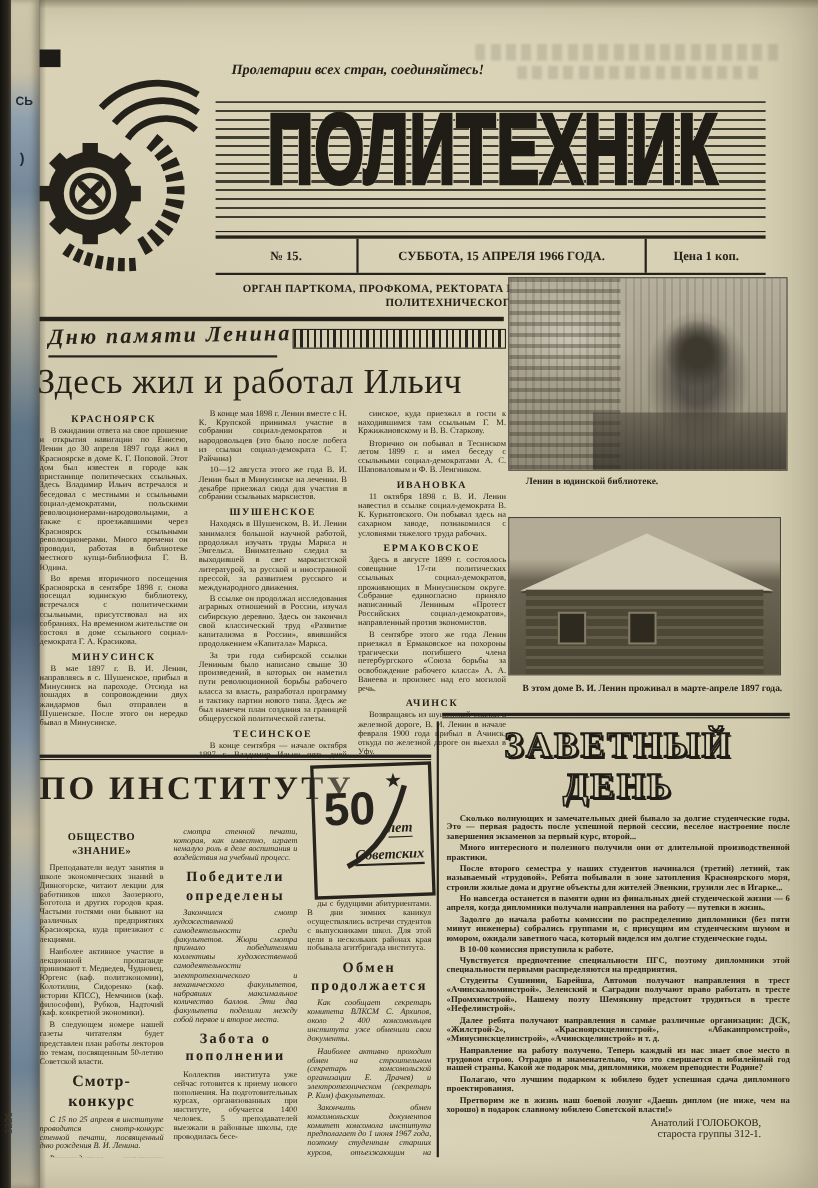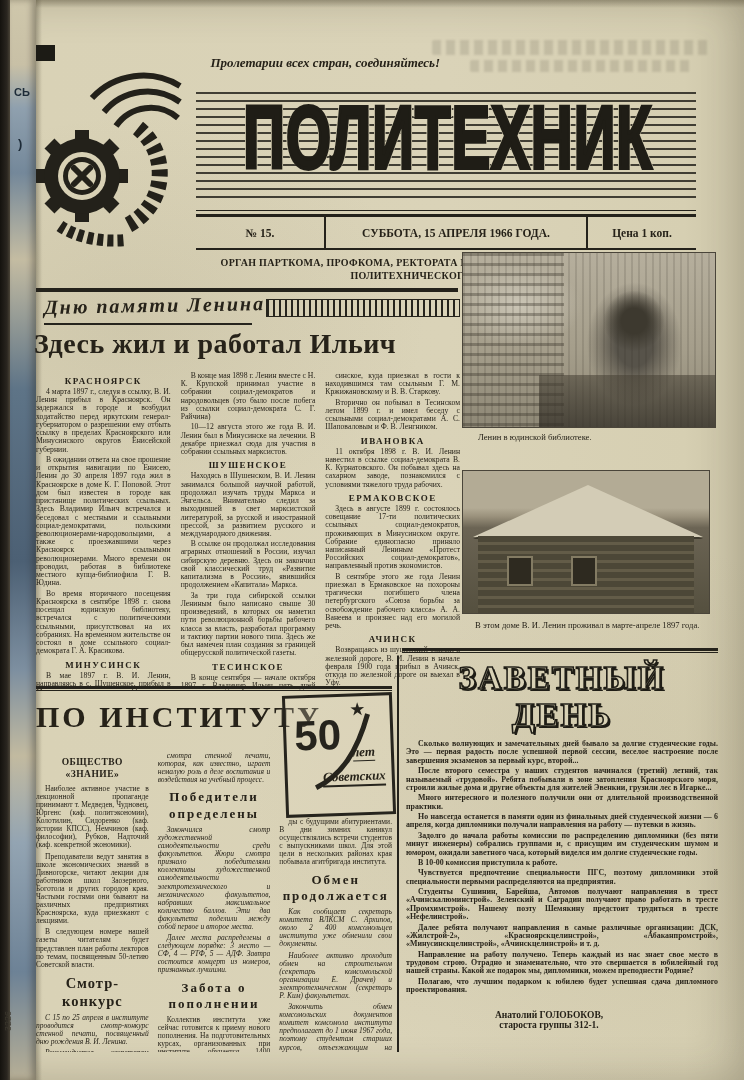--- a/index.html
+++ b/index.html
@@ -30,49 +30,49 @@
   .cell{display:flex;align-items:center;justify-content:center;}
   .cell.issue{width:128px;border-right:2px solid #24221b;}
   .cell.date{flex:1;border-right:2px solid #24221b;}
   .cell.price{width:108px;}
   .subtitle{left:196px;top:256px;width:500px;text-align:center;font-weight:bold;font-size:10px;line-height:1.3;letter-spacing:.3px;}
   .rule-heavy{left:36px;top:288px;width:422px;height:4px;background:#24221b;}
   
   .kicker-text{left:44px;top:294px;font-style:italic;font-size:20px;font-weight:bold;letter-spacing:2px;transform:rotate(-1deg);}
   .kicker-hatch{left:266px;top:299px;width:192px;height:16px;background:repeating-linear-gradient(90deg,#26241d 0 2px,transparent 2px 6px);border:1px solid #26241d;}
   .kicker-rule{left:44px;top:323px;width:208px;height:2px;background:#26241d;}
-  .headline{left:34px;top:328px;width:428px;margin:0;font-size:28px;font-weight:bold;letter-spacing:.5px;white-space:nowrap;}
+  .headline{left:34px;top:328px;width:428px;margin:0;font-size:32px;font-weight:normal;letter-spacing:.5px;white-space:nowrap;}
   
   .art-cols{left:36px;top:372px;width:424px;height:318px;display:flex;gap:10px;overflow:hidden;}
   .col{flex:1;}
   p.art{margin:0 0 2px;font-size:7.7px;line-height:1.07;text-align:justify;text-indent:10px;}
   .subhead{margin:4px 0 2px;text-align:center;font-size:9px;font-weight:bold;letter-spacing:1.5px;}
   
   .photo{position:absolute;margin:0;border:1px solid #4a453a;box-sizing:border-box;overflow:hidden;}
   .photo1{left:462px;top:252px;width:254px;height:176px;
     background:
       repeating-linear-gradient(90deg,rgba(45,40,32,.14) 0 2px,transparent 2px 7px),
       radial-gradient(70px 90px at 68% 52%,#57534a 0 26%,rgba(90,85,75,.55) 45%,transparent 68%),
       radial-gradient(90px 60px at 22% 30%,rgba(210,205,190,.8),transparent 70%),
       linear-gradient(180deg,#b6af9d 0,#a59e8b 55%,#8e8876 100%);}
   .photo1 .shelf{position:absolute;left:0;top:0;width:40%;height:100%;background:repeating-linear-gradient(180deg,rgba(50,45,35,.35) 0 3px,transparent 3px 10px);}
   .photo1 .figure{position:absolute;left:56%;top:22%;width:60px;height:60px;background:radial-gradient(#3d392f 30%,transparent 72%);}
   .photo1 .desk{position:absolute;left:30%;bottom:0;width:70%;height:30%;background:linear-gradient(180deg,rgba(70,64,52,.55),rgba(50,46,38,.75));}
   .photo2{left:462px;top:470px;width:248px;height:144px;background:linear-gradient(180deg,#b3ab95 0 26%,#9a917c 32%,#6b6454 40%,#55503f 100%);}
   .photo2 .roof{position:absolute;left:4%;top:10%;width:0;height:0;border-left:115px solid transparent;border-right:115px solid transparent;border-bottom:52px solid #d3ccb6;filter:drop-shadow(0 2px 0 #3e3a2e);}
   .photo2 .wall{position:absolute;left:6%;top:46%;width:88%;height:54%;background:repeating-linear-gradient(180deg,#4c4737 0 6px,#635c48 6px 9px);}
   .photo2 .win{position:absolute;width:22px;height:26px;background:#2e2a20;border:2px solid #837b63;}
-  .caption{position:absolute;font-size:8.6px;font-weight:normal;line-height:1.25;text-align:left;}
+  .caption{position:absolute;font-size:8.6px;font-weight:bold;line-height:1.25;text-align:left;}
   
   .ruledouble{border-top:3px solid #24221b;border-bottom:1px solid #24221b;height:5px;box-sizing:border-box;}
   .vrule{left:397px;top:656px;width:2px;height:396px;background:#24221b;}
   .zav{left:406px;top:660px;width:312px;}
   .zav-title{margin:0 0 6px;text-align:center;font-size:33px;font-weight:bold;letter-spacing:2px;color:#d8d1b5;-webkit-text-stroke:1.6px #1f1d16;text-shadow:2px 2px 0 #1f1d16;}
   p.zp{margin:0 0 2px;font-size:7.9px;font-weight:bold;line-height:1.06;text-align:justify;text-indent:12px;color:#2a261c;}
-  .zav-sig{margin-top:15px;text-align:center;font-size:9.5px;font-weight:bold;padding-right:26px;}
+  .zav-sig{margin-top:4px;text-align:right;font-size:9.5px;font-weight:normal;padding-right:26px;}
   
   .inst-title{left:36px;top:700px;margin:0;font-size:30px;font-weight:bold;letter-spacing:3px;white-space:nowrap;}
   .badge{left:284px;top:694px;width:104px;height:116px;border:3px solid #26241d;transform:rotate(-2deg);background:rgba(230,224,200,.25);}
   .badge-num{position:absolute;left:8px;top:14px;font-family:"Liberation Sans",sans-serif;font-weight:bold;font-size:42px;color:#26241d;}
   .badge-star{position:absolute;right:24px;top:2px;font-size:18px;color:#26241d;}
   .badge-let{position:absolute;right:16px;top:48px;font-style:italic;font-weight:bold;font-size:13px;border-bottom:1px solid #26241d;}
   .badge-sov{position:absolute;right:6px;top:72px;font-style:italic;font-weight:bold;font-size:13px;border-bottom:2px solid #26241d;}
   .inst-cols{left:36px;top:752px;width:356px;height:300px;display:flex;gap:9px;overflow:hidden;}
   .icol{flex:1;}
   .icol .pad{height:66px;}
@@ -146,21 +146,20 @@
   <div class="abs rule-heavy"></div>
 
   <div class="abs kicker-text">Дню памяти Ленина</div>
   <div class="abs kicker-hatch"></div>
   <div class="abs kicker-rule"></div>
   <h1 class="abs headline">Здесь жил и работал Ильич</h1>
 
   <div class="abs art-cols">
     <div class="col">
       <h4 class="subhead">КРАСНОЯРСК</h4>
-      <p class="art">4 марта 1897 г., следуя в ссылку, В. И. Ленин прибыл в Красноярск. Он задержался в городе и возбудил ходатайство перед иркутским генерал-губернатором о разрешении ему отбыть ссылку в пределах Красноярского или Минусинского округов Енисейской губернии.</p>
       <p class="art">В ожидании ответа на свое прошение и открытия навигации по Енисею, Ленин до 30 апреля 1897 года жил в Красноярске в доме К. Г. Поповой. Этот дом был известен в городе как пристанище политических ссыльных. Здесь Владимир Ильич встречался и беседовал с местными и ссыльными социал-демократами, польскими революционерами-народовольцами, а также с проезжавшими через Красноярск ссыльными революционерами. Много времени он проводил, работая в библиотеке местного купца-библиофила Г. В. Юдина.</p>
       <p class="art">Во время вторичного посещения Красноярска в сентябре 1898 г. снова посещал юдинскую библиотеку, встречался с политическими ссыльными, присутствовал на их собраниях. На временном жительстве он состоял в доме ссыльного социал-демократа Г. А. Красикова.</p>
       <h4 class="subhead">МИНУСИНСК</h4>
       <p class="art">В мае 1897 г. В. И. Ленин, направляясь в с. Шушенское, прибыл в Минусинск на пароходе. Отсюда на лошадях в сопровождении двух жандармов был отправлен в Шушенское. После этого он нередко бывал в Минусинске.</p>
     </div>
     <div class="col">
       <p class="art">В конце мая 1898 г. Ленин вместе с Н. К. Крупской принимал участие в собрании социал-демократов и народовольцев (это было после побега из ссылки социал-демократа С. Г. Райчина)</p>
       <p class="art">10—12 августа этого же года В. И. Ленин был в Минусинске на лечении. В декабре приезжал сюда для участия в собрании ссыльных марксистов.</p>
       <h4 class="subhead">ШУШЕНСКОЕ</h4>
       <p class="art">Находясь в Шушенском, В. И. Ленин занимался большой научной работой, продолжал изучать труды Маркса и Энгельса. Внимательно следил за выходившей в свет марксистской литературой, за русской и иностранной прессой, за развитием русского и международного движения.</p>
@@ -198,30 +197,31 @@
   </figure>
   <div class="abs caption" style="left:475px;top:620px;width:258px;">В этом доме В. И. Ленин проживал в марте-апреле 1897 года.</div>
 
   <div class="abs ruledouble" style="left:402px;top:648px;width:316px;"></div>
   <div class="abs ruledouble" style="left:36px;top:686px;width:356px;"></div>
   <div class="abs vrule"></div>
 
   <section class="abs zav">
     <h2 class="zav-title">ЗАВЕТНЫЙ ДЕНЬ</h2>
     <p class="zp">Сколько волнующих и замечательных дней бывало за долгие студенческие годы. Это — первая радость после успешной первой сессии, веселое настроение после завершения экзаменов за первый курс, второй...</p>
+    <p class="zp">Много интересного и полезного получили они от длительной производственной практики.</p>
     <p class="zp">После второго семестра у наших студентов начинался (третий) летний, так называемый «трудовой». Ребята побывали в зоне затопления Красноярского моря, строили жилые дома и другие объекты для жителей Эвенкии, грузили лес в Игарке...</p>
-    <p class="zp">Много интересного и полезного получили они от длительной производственной практики.</p>
     <p class="zp">Но навсегда останется в памяти один из финальных дней студенческой жизни — 6 апреля, когда дипломники получали направления на работу — путевки в жизнь.</p>
     <p class="zp">Задолго до начала работы комиссии по распределению дипломники (без пяти минут инженеры) собрались группами и, с присущим им студенческим шумом и юмором, ожидали заветного часа, который виделся им долгие студенческие годы.</p>
     <p class="zp">В 10-00 комиссия приступила к работе.</p>
     <p class="zp">Чувствуется предпочтение специальности ПГС, поэтому дипломники этой специальности первыми распределяются на предприятия.</p>
     <p class="zp">Студенты Сушинин, Барейша, Автомов получают направления в трест «Ачинскалюминстрой». Зеленский и Саградин получают право работать в тресте «Промхимстрой». Нашему поэту Шемякину предстоит трудиться в тресте «Нефелинстрой».</p>
     <p class="zp">Далее ребята получают направления в самые различные организации: ДСК, «Жилстрой-2», «Красноярскцелинстрой», «Абаканпромстрой», «Минусинскцелинстрой», «Ачинскцелинстрой» и т. д.</p>
     <p class="zp">Направление на работу получено. Теперь каждый из нас знает свое место в трудовом строю. Отрадно и знаменательно, что это свершается в юбилейный год нашей страны. Какой же подарок мы, дипломники, можем преподнести Родине?</p>
     <p class="zp">Полагаю, что лучшим подарком к юбилею будет успешная сдача дипломного проектирования.</p>
+    <p class="zp">Претворим же в жизнь наш боевой лозунг «Даешь диплом (не ниже, чем на хорошо) в подарок славному юбилею Советской власти!»</p>
     <div class="zav-sig">
       <div>Анатолий ГОЛОБОКОВ,</div>
       <div>староста группы 312-1.</div>
     </div>
   </section>
 
   <h2 class="abs inst-title">ПО ИНСТИТУТУ</h2>
 
   <div class="abs badge">
     <span class="badge-num">50</span>
@@ -229,32 +229,31 @@
     <svg style="position:absolute;left:26px;top:16px;" width="62" height="80" viewBox="0 0 62 80">
       <path d="M56 2 C 44 40, 28 62, 2 74" fill="none" stroke="#26241d" stroke-width="5"></path>
     </svg>
     <span class="badge-let">лет</span>
     <span class="badge-sov">Советских</span>
   </div>
 
   <div class="abs inst-cols">
     <div class="icol">
       <h4 class="ihead caps">ОБЩЕСТВО  «ЗНАНИЕ»</h4>
+      <p class="ip">Преподаватели ведут занятия в школе экономических знаний в Дивногорске, читают лекции для работников школ Заозерного, Боготола и других городов края. Частыми гостями они бывают на различных предприятиях Красноярска, куда приезжают с лекциями.</p>
       <p class="ip">Наиболее активное участие в лекционной пропаганде принимают т. Медведев, Чудновец, Юргенс (каф. политэкономии), Колотилин, Сидоренко (каф. истории КПСС), Немчинов (каф. философии), Рубков, Надточий (каф. конкретной экономики).</p>
-      <p class="ip">Преподаватели ведут занятия в школе экономических знаний в Дивногорске, читают лекции для работников школ Заозерного, Боготола и других городов края. Частыми гостями они бывают на различных предприятиях Красноярска, куда приезжают с лекциями.</p>
       <p class="ip">В следующем номере нашей газеты читателям будет представлен план работы лекторов по темам, посвященным 50-летию Советской власти.</p>
       <h4 class="ihead big">Смотр-конкурс</h4>
       <p class="ip it">С 15 по 25 апреля в институте проводится смотр-конкурс стенной печати, посвященный дню рождения В. И. Ленина.</p>
       <p class="ip it">Рекомендуется секретарям партбюро факультетов взять под контроль подготовку и проведение</p>
     </div>
     <div class="icol">
       <p class="ip it">смотра стенной печати, которая, как известно, играет немалую роль в деле воспитания и воздействия на учебный процесс.</p>
       <h4 class="ihead">Победители определены</h4>
       <p class="ip it">Закончился смотр художественной самодеятельности среди факультетов. Жюри смотра признало победителями коллективы художественной самодеятельности электротехнического и механического факультетов, набравших максимальное количество баллов. Эти два факультета поделили между собой первое и второе места.</p>
-      <p class="ip it">Далее места распределены в следующем порядке: 3 место — СФ, 4 — РТФ, 5 — АДФ. Завтра состоится концерт из номеров, признанных лучшими.</p>
       <h4 class="ihead">Забота о пополнении</h4>
       <p class="ip">Коллектив института уже сейчас готовится к приему нового пополнения. На подготовительных курсах, организованных при институте, обучается 1400 человек. 5 преподавателей выезжали в районные школы, где проводилась бесе-</p>
     </div>
     <div class="icol">
       <div class="pad"></div>
       <p class="ip">ды с будущими абитуриентами. В дни зимних каникул осуществлялись встречи студентов с выпускниками школ. Для этой цели в нескольких районах края побывала агитбригада института.</p>
       <h4 class="ihead">Обмен продолжается</h4>
       <p class="ip it">Как сообщает секретарь комитета ВЛКСМ С. Архипов, около 2 400 комсомольцев института уже обменили свои документы.</p>
       <p class="ip it">Наиболее активно проходит обмен на строительном (секретарь комсомольской организации Е. Драчев) и электротехническом (секретарь Р. Ким) факультетах.</p>
       <p class="ip it">Закончить обмен комсомольских документов комитет комсомола института предполагает до 1 июня 1967 года, поэтому студентам старших курсов, отъезжающим на практику, следует заранее побеспокоиться о своевременном получении новых комсомольских билетов.</p>

